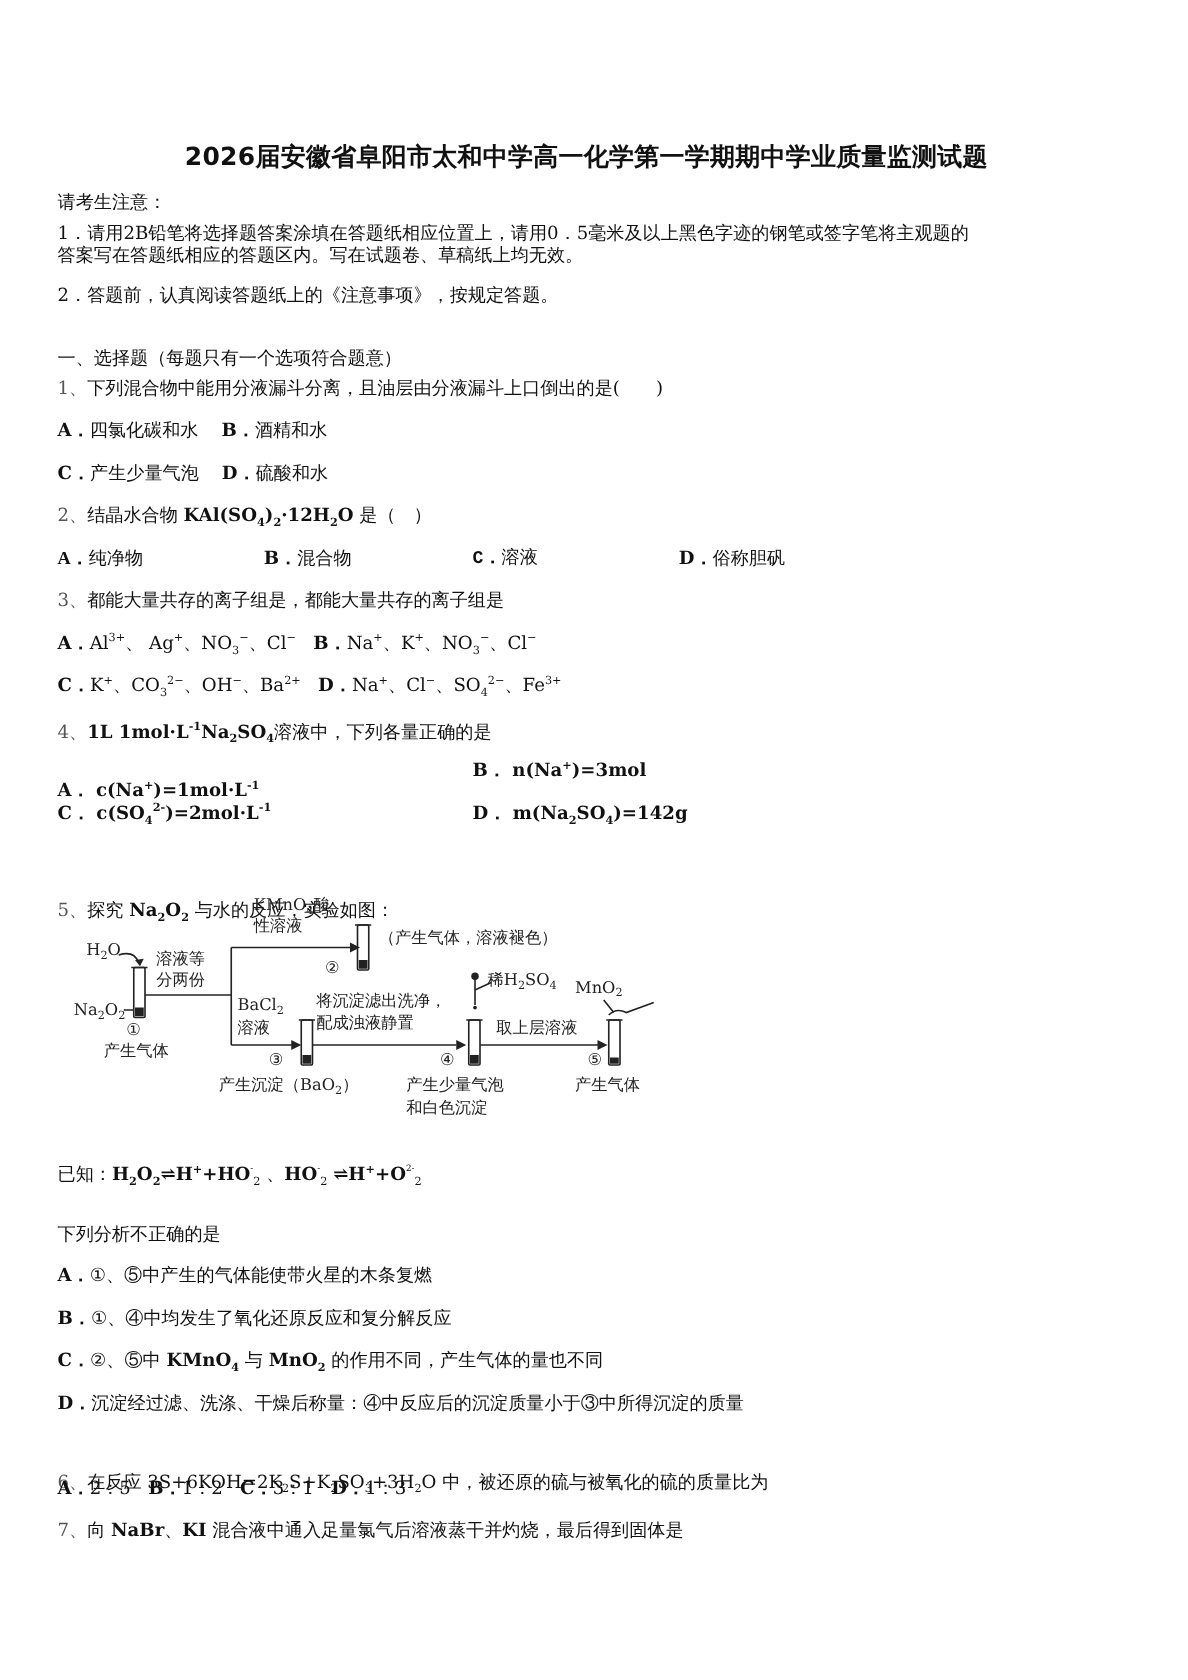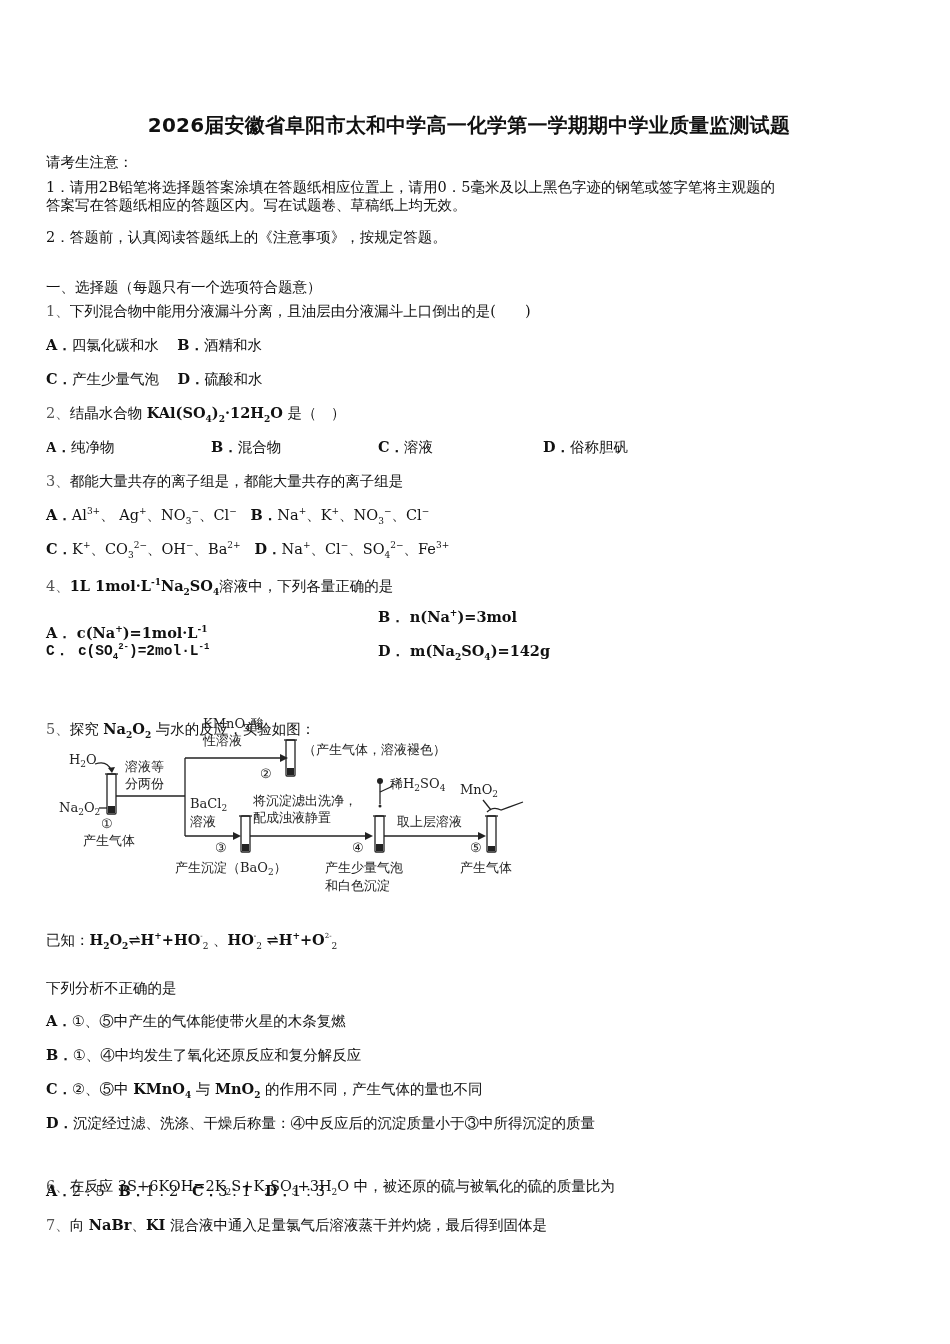--- a/index.html
+++ b/index.html
@@ -46,41 +46,41 @@
 <div class="abs line" style="top:369px;">
   <span class="b">C．</span><span>产生少量气泡</span>&nbsp;&nbsp;&nbsp;
   <span class="b">D．</span><span>硫酸和水</span>
 </div>
 
 <div class="abs line" style="top:403px;">
   <span class="num">2、</span><span>结晶水合物 </span><span class="b">KAl(SO<sub>4</sub>)<sub>2</sub>·12H<sub>2</sub>O</span><span> 是（　）</span>
 </div>
 <div class="abs line" style="top:437px;font-family:Liberation Serif, serif;"><span class="b">A．</span><span>纯净物</span></div>
 <div class="abs line cB" style="top:437px;"><span class="b">B．</span><span>混合物</span></div>
-<div class="abs line cC" style="top:437px;"><span class="b">C．</span><span>溶液</span></div>
+<div class="abs line cC" style="top:437px;font-family:Liberation Mono, monospace;"><span class="b">C．</span><span>溶液</span></div>
 <div class="abs line cD" style="top:437px;"><span class="b">D．</span><span>俗称胆矾</span></div>
 
 <div class="abs line" style="top:471px;">
   <span class="num">3、</span><span>都能大量共存的离子组是，都能大量共存的离子组是</span>
 </div>
 <div class="abs line" style="top:505px;">
   <span class="b">A．</span>Al<sup>3+</sup>、 Ag<sup>+</sup>、NO<sub>3</sub><sup>−</sup>、Cl<sup>−</sup>&nbsp;&nbsp;
   <span class="b">B．</span>Na<sup>+</sup>、K<sup>+</sup>、NO<sub>3</sub><sup>−</sup>、Cl<sup>−</sup>
 </div>
 <div class="abs line" style="top:539px;">
   <span class="b">C．</span>K<sup>+</sup>、CO<sub>3</sub><sup>2−</sup>、OH<sup>−</sup>、Ba<sup>2+</sup>&nbsp;&nbsp;
   <span class="b">D．</span>Na<sup>+</sup>、Cl<sup>−</sup>、SO<sub>4</sub><sup>2−</sup>、Fe<sup>3+</sup>
 </div>
 
 <div class="abs line" style="top:576px;text-align:center;">
   <span class="num">4、</span><span class="b">1L 1mol·L<sup>-1</sup>Na<sub>2</sub>SO<sub>4</sub></span>溶液中，下列各量正确的是
 </div>
 <div class="abs line" style="top:607px;margin-top:16px;"><span class="b">A．&nbsp;c(Na<sup>+</sup>)=1mol·L<sup>-1</sup></span></div>
 <div class="abs line col2" style="top:607px;"><span class="b">B．&nbsp;n(Na<sup>+</sup>)=3mol</span></div>
-<div class="abs line" style="top:641px;font-family:Liberation Mono, monospace;"><span class="b">C．&nbsp;c(SO<sub>4</sub><sup>2-</sup>)=2mol·L<sup>-1</sup></span></div>
+<div class="abs line" style="top:641px;"><span class="b">C．&nbsp;c(SO<sub>4</sub><sup>2-</sup>)=2mol·L<sup>-1</sup></span></div>
 <div class="abs line col2" style="top:641px;"><span class="b">D．&nbsp;m(Na<sub>2</sub>SO<sub>4</sub>)=142g</span></div>
 
 <div class="abs line" style="top:675px;margin-top:44px;">
   <span class="num">5、</span>探究 <span class="b">Na<sub>2</sub>O<sub>2</sub></span> 与水的反应，实验如图：
 </div>
 
 <div class="diagram">
   <svg width="480" height="195" viewBox="0 0 480 195" xmlns="http://www.w3.org/2000/svg">
     <g stroke="#222" fill="none" stroke-width="1.3">
 

